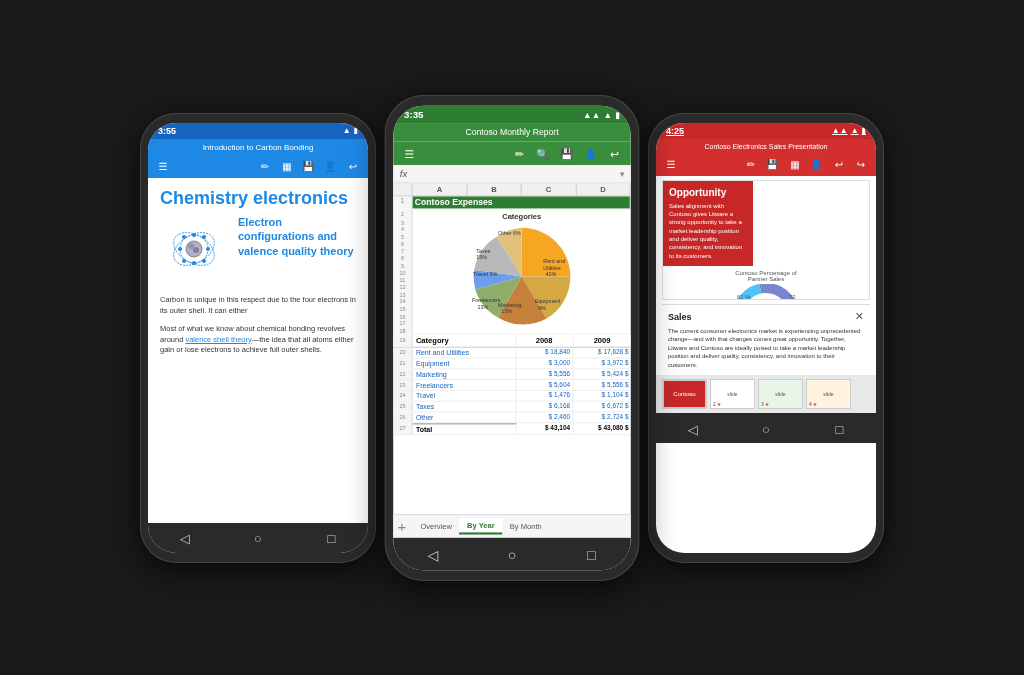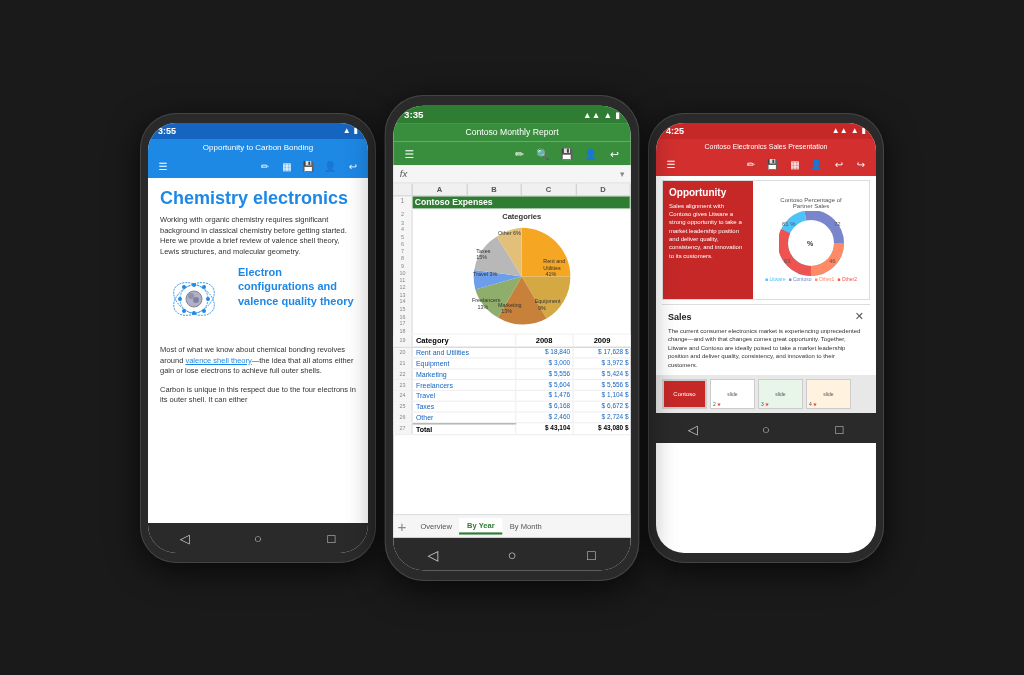--- a/index.html
+++ b/index.html
@@ -84,21 +84,21 @@
 
     
     .phone2 { transform: scale(1.08); z-index: 2; }
     .phone2 .phone-inner { width: 220px; height: 430px; background: #fff; }
     .phone2 .status-bar { background: #1b5e20; }
     .phone2 .title-bar { background: #2e7d32; font-size: 9px; }
     .phone2 .toolbar { background: #2e7d32; }
 
     
     .phone3 .phone-inner { width: 220px; height: 430px; background: #fff; }
-    .phone3 .status-bar { background: #b71c1c; }
+    .phone3 .status-bar { background: #b71c1c; text-decoration: underline; }
     .phone3 .title-bar { background: #c62828; font-size: 9px; }
     .phone3 .toolbar { background: #c62828; }
 
     
     .bottom-nav {
       display: flex;
       justify-content: space-around;
       align-items: center;
       padding: 6px 0 4px;
       background: #2a2a2a;
@@ -165,20 +165,21 @@
 
     
     .ppt-slide {
       display: flex;
       background: #fff;
       border: 1px solid #ddd;
       margin: 4px 6px;
       height: 120px;
       position: relative;
       overflow: hidden;
+      flex-direction: column;
     }
     .ppt-left {
       background: #c62828;
       width: 90px;
       padding: 6px;
       color: #fff;
     }
     .ppt-slide-title { font-size: 10px; font-weight: 700; margin-bottom: 4px; }
     .ppt-body-text { font-size: 6px; line-height: 1.4; color: #fff; }
     .ppt-right {
@@ -250,36 +251,35 @@
 
       <div class="status-bar">
         <span class="time">3:55</span>
         <div class="status-icons">
           <span>▲</span>
           <span>▮</span>
         </div>
       </div>
 
       <div class="title-bar">
-        <span style="font-size:8px;">Opportunity to Carbon Bonding</span>
+        <span style="font-size:8px;">Introduction to Carbon Bonding</span>
       </div>
 
       <div class="toolbar" style="background:#1e88e5;">
         <span class="toolbar-icon">☰</span>
         <span class="toolbar-spacer"></span>
         <span class="toolbar-icon">✏</span>
         <span class="toolbar-icon">▦</span>
         <span class="toolbar-icon">💾</span>
         <span class="toolbar-icon">👤</span>
         <span class="toolbar-icon">↩</span>
       </div>
 
       <div class="content">
         <div class="word-title">Chemistry electronics</div>
-        <div class="word-body">Working with organic chemistry requires significant background in classical chemistry before getting started. Here we provide a brief review of valence shell theory, Lewis structures, and molecular geometry.</div>
         <div class="electron-section">
 
           <div class="atom-diagram">
             <svg class="atom-svg" viewBox="0 0 68 68">
 
               <circle cx="34" cy="34" r="8" fill="#b0b0c8" stroke="#888" stroke-width="1"></circle>
               <circle cx="31" cy="31" r="3" fill="#9090b0"></circle>
               <circle cx="36" cy="35" r="3" fill="#8080a0"></circle>
 
               <ellipse cx="34" cy="34" rx="14" ry="14" fill="none" stroke="#1e88e5" stroke-width="0.8" stroke-dasharray="2,1"></ellipse>
@@ -293,24 +293,24 @@
               <circle cx="48" cy="34" r="2" fill="#1e88e5"></circle>
               <circle cx="20" cy="34" r="2" fill="#1e88e5"></circle>
               <circle cx="24" cy="22" r="2" fill="#1e88e5"></circle>
               <circle cx="44" cy="46" r="2" fill="#1e88e5"></circle>
               <circle cx="44" cy="22" r="2" fill="#1e88e5"></circle>
               <circle cx="24" cy="46" r="2" fill="#1e88e5"></circle>
             </svg>
           </div>
           <div class="electron-title">Electron configurations and valence quality theory</div>
         </div>
+        <div class="word-body">Carbon is unique in this respect due to the four electrons in its outer shell. It can either</div>
         <div class="word-body">
           <span>Most of what we know about chemical bonding revolves around </span><span class="valence-link">valence shell theory</span><span>—the idea that all atoms either gain or lose electrons to achieve full outer shells.</span>
         </div>
-        <div class="word-body">Carbon is unique in this respect due to the four electrons in its outer shell. It can either</div>
       </div>
 
       <div class="bottom-nav">
         <span class="nav-btn">◁</span>
         <span class="nav-btn">○</span>
         <span class="nav-btn">□</span>
       </div>
     </div>
   </div>
 

